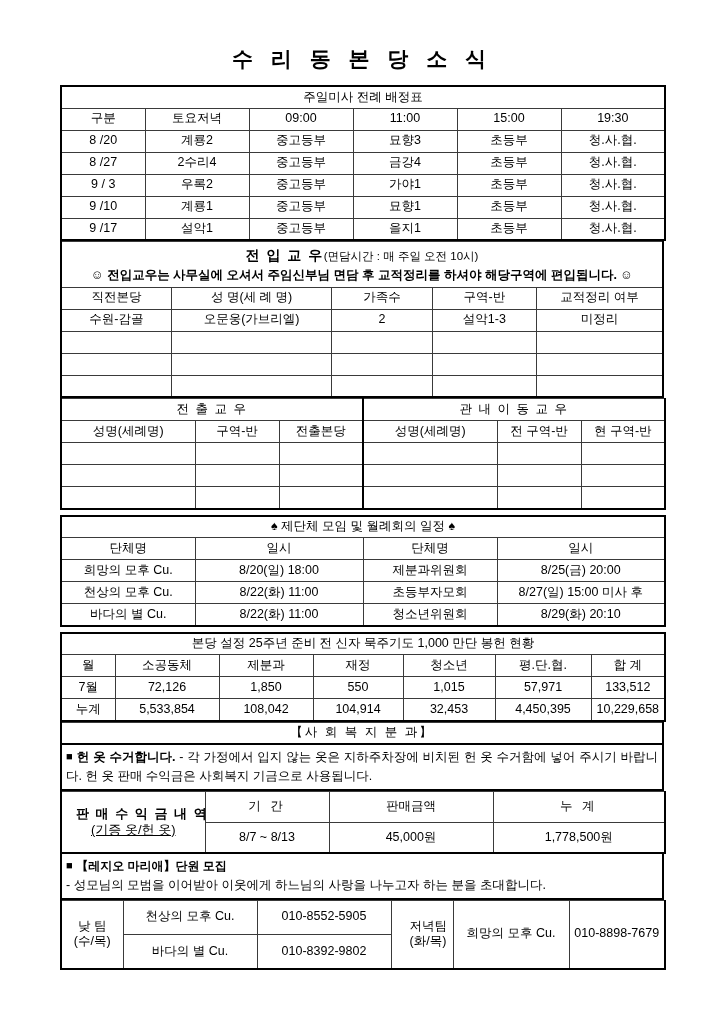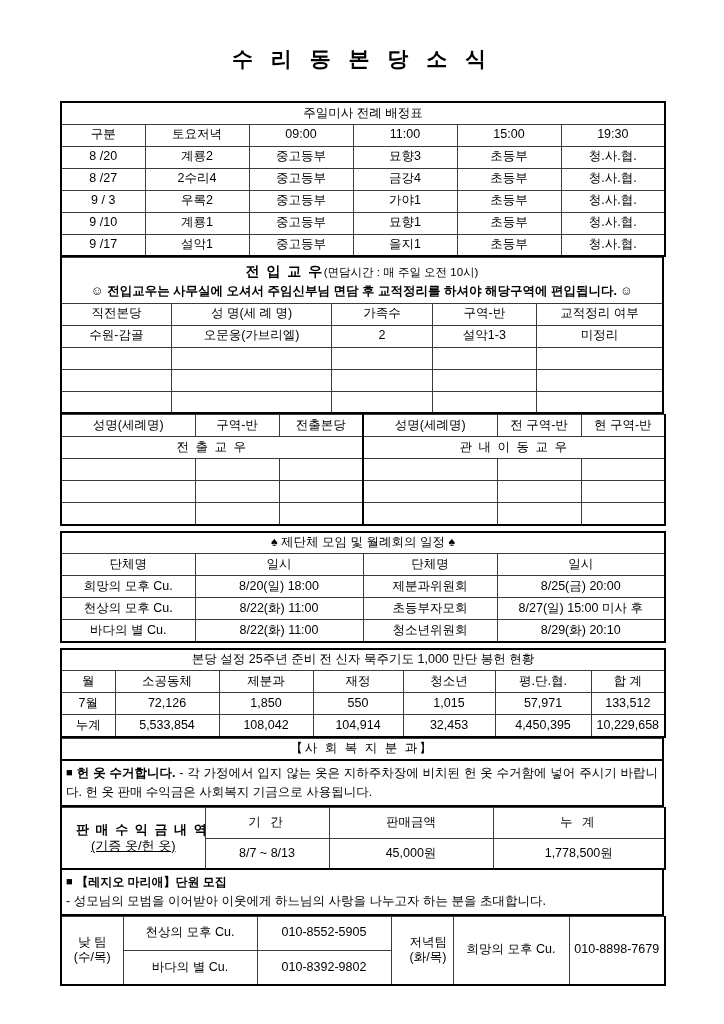--- a/index.html
+++ b/index.html
@@ -19,21 +19,21 @@
     height: 1024px;
     box-sizing: border-box;
     padding: 46px 60px 0 60px;
     position: relative;
   }
   .doc-title {
     text-align: center;
     font-size: 21px;
     font-weight: bold;
     letter-spacing: 6px;
-    margin: 0 0 26px 0;
+    margin: 0 0 10px 0;
     padding-bottom: 4px;
     line-height: 1.2;
   }
   table.blk {
     width: 604px;
     border-collapse: collapse;
     table-layout: fixed;
     margin: 0;
   }
   table.blk td, table.blk th {
@@ -223,30 +223,30 @@
     <colgroup>
       <col style="width:134px">
         <col style="width:84px">
         <col style="width:84px">
       <col style="width:134px">
         <col style="width:84px">
         <col style="width:84px">
     </colgroup>
     <tbody>
         <tr>
+      <td colspan="3" class="sect-title-lg" style="border-right:2px solid #000">전 출 교 우</td>
+      <td colspan="3" class="sect-title-lg">관 내 이 동 교 우</td>
+    </tr>
+    <tr>
       <td class="colhdr">성명(세례명)</td>
       <td class="colhdr">구역-반</td>
       <td class="colhdr" style="border-right:2px solid #000">전출본당</td>
       <td class="colhdr">성명(세례명)</td>
       <td class="colhdr">전 구역-반</td>
       <td class="colhdr">현 구역-반</td>
-    </tr>
-    <tr>
-      <td colspan="3" class="sect-title-lg" style="border-right:2px solid #000">전 출 교 우</td>
-      <td colspan="3" class="sect-title-lg">관 내 이 동 교 우</td>
     </tr>
     <tr class="emptyrow">
       <td></td>
       <td></td>
       <td style="border-right:2px solid #000"></td>
       <td></td>
       <td></td>
       <td></td>
     </tr>
     <tr class="emptyrow">

